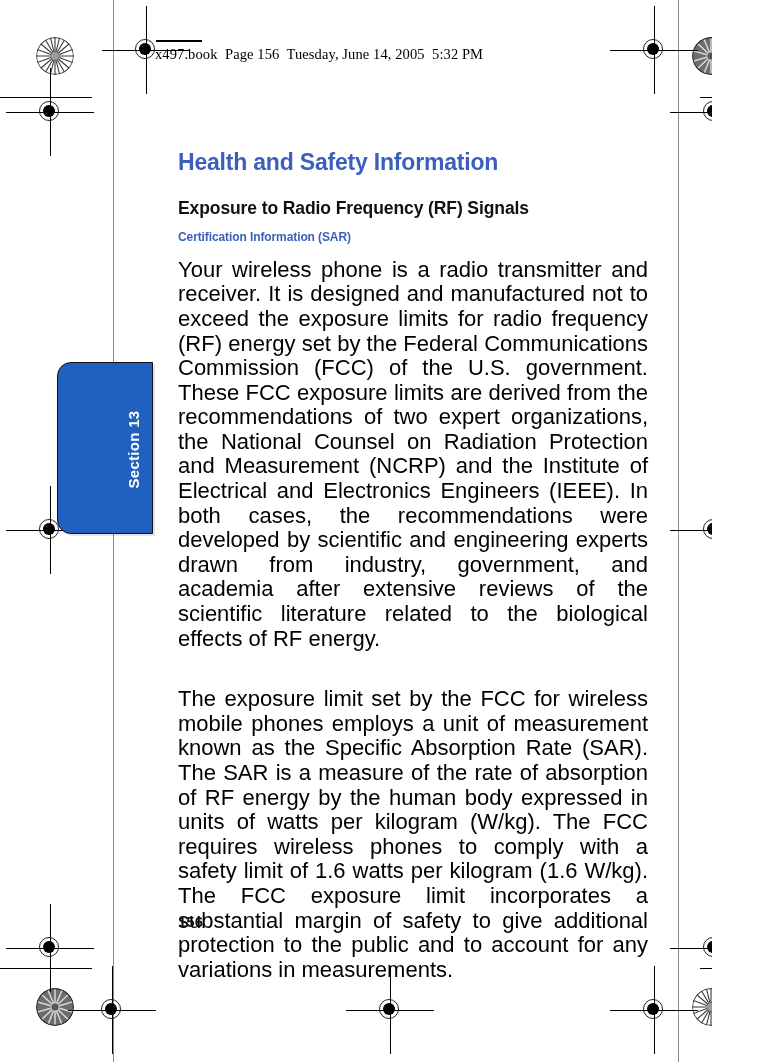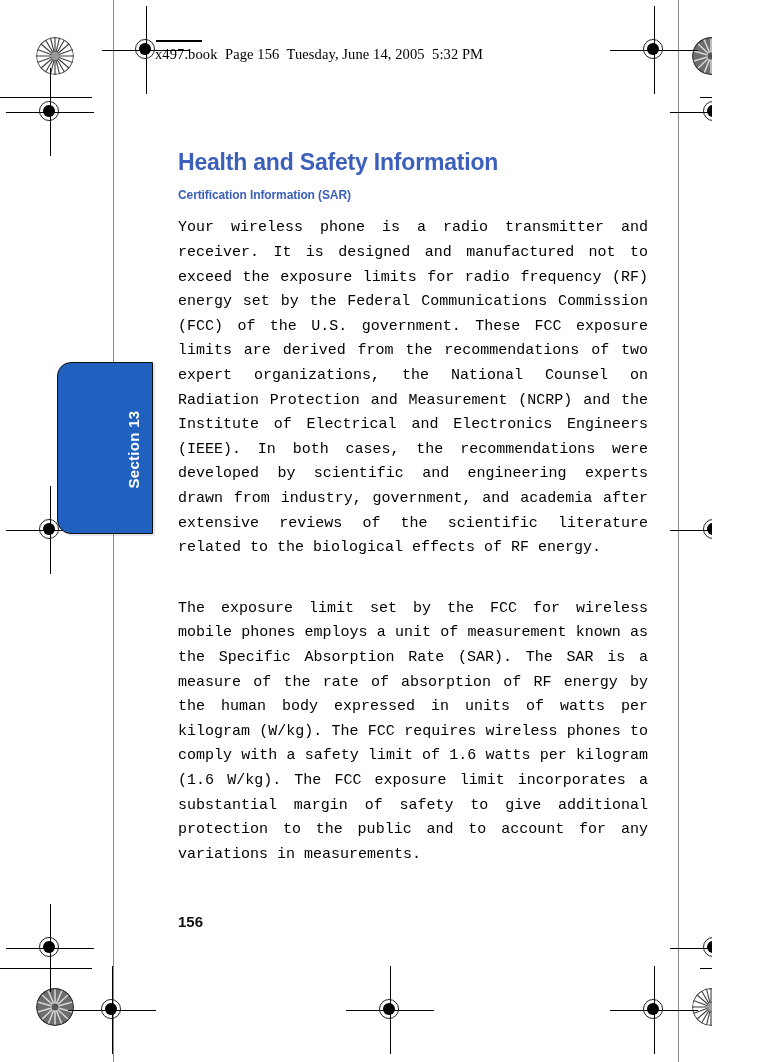--- a/index.html
+++ b/index.html
@@ -132,21 +132,21 @@
     left: 178px;
     top: 150px;
     width: 470px;
   }
   .h1 {
     font-family: "Liberation Sans", sans-serif;
     font-weight: bold;
     font-size: 23px;
     color: #3b5fba;
     letter-spacing: -0.2px;
-    margin: 0 0 14px 0;
+    margin: 0 0 24px 0;
     line-height: 1.1;
   }
   .h2 {
     font-family: "Liberation Sans", sans-serif;
     font-weight: bold;
     font-size: 17.5px;
     color: #111111;
     letter-spacing: -0.1px;
     margin: 0 0 12px 0;
     line-height: 1.1;
@@ -154,22 +154,22 @@
   .h3 {
     font-family: "Liberation Sans", sans-serif;
     font-weight: bold;
     font-size: 12px;
     color: #3b5fba;
     letter-spacing: -0.1px;
     margin: 0 0 14px 0;
     line-height: 1.1;
   }
   .para {
-    font-family: Liberation Mono, monospace;
-    font-size: 15px;
+    font-family: Liberation Sans, sans-serif;
+    font-size: 22px;
     line-height: 24.6px;
     color: #000000;
     margin: 0;
     text-align: justify;
     text-justify: inter-word;
     hyphens: none;
   }
   #para-1 { width: 470px; }
   #para-2 { width: 470px; margin-top: 36px; }
 
@@ -413,20 +413,21 @@
   <div id="book-header">x497.book  Page 156  Tuesday, June 14, 2005  5:32 PM</div>
 
   <div id="section-tab">
     <div id="section-tab-label">
       <span>Section 13</span>
     </div>
   </div>
 
   <div id="content">
     <h1 class="h1">Health and Safety Information</h1>
+    <h2 class="h2">Exposure to Radio Frequency (RF) Signals</h2>
     <h3 class="h3">Certification Information (SAR)</h3>
     <p class="para" id="para-1">Your wireless phone is a radio transmitter and receiver.  It is designed and manufactured not to exceed the exposure limits for radio frequency (RF) energy set by the Federal Communications Commission (FCC) of the U.S. government. These FCC exposure limits are derived from the recommendations of two expert organizations, the National Counsel on Radiation Protection and Measurement (NCRP) and the Institute of Electrical and Electronics Engineers (IEEE).  In both cases, the recommendations were developed by scientific and engineering experts drawn from industry, government, and academia after extensive reviews of the scientific literature related to the biological effects of RF energy.</p>
     <p class="para" id="para-2">The exposure limit set by the FCC for wireless mobile phones employs a unit of measurement known as the Specific Absorption Rate (SAR).  The SAR is a measure of the rate of absorption of RF energy by the human body expressed in units of watts per kilogram (W/kg).  The FCC requires wireless phones to comply with a safety limit of 1.6 watts per kilogram (1.6 W/kg).  The FCC exposure limit incorporates a substantial margin of safety to give additional protection to the public and to account for any variations in measurements.</p>
   </div>
 
   <div id="page-number">156</div>
 
 </div>
 
 </body></html>

